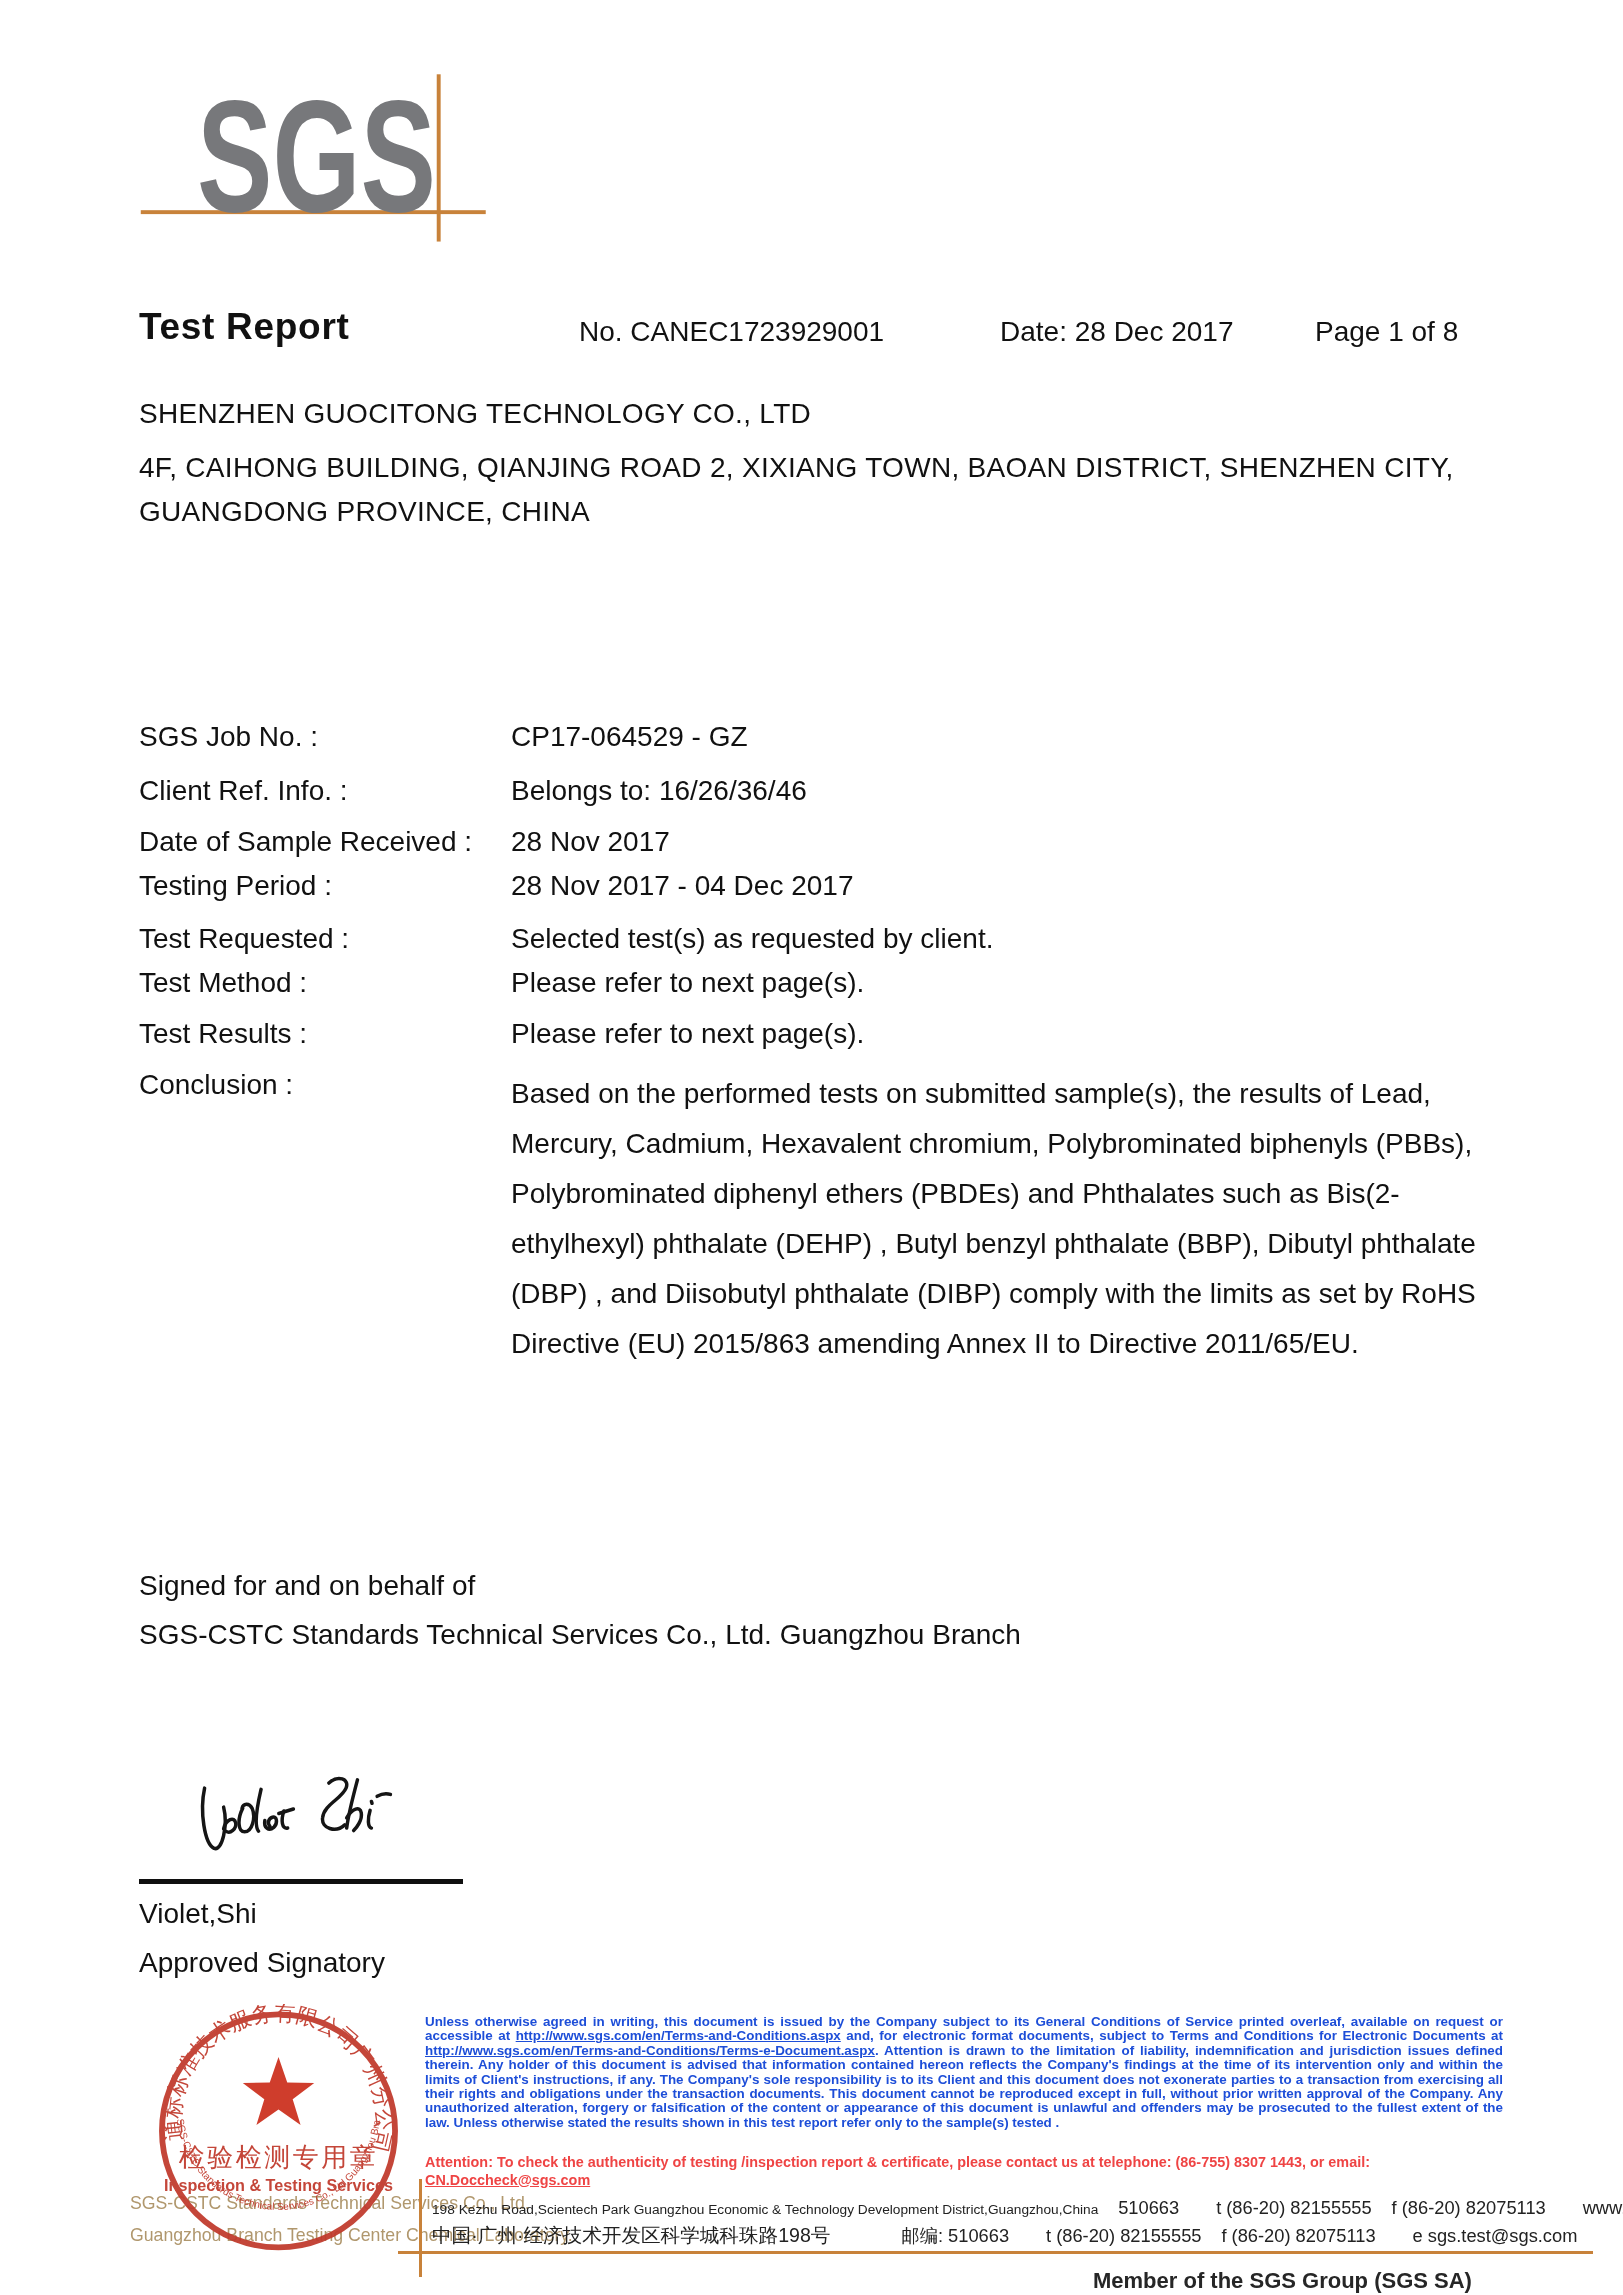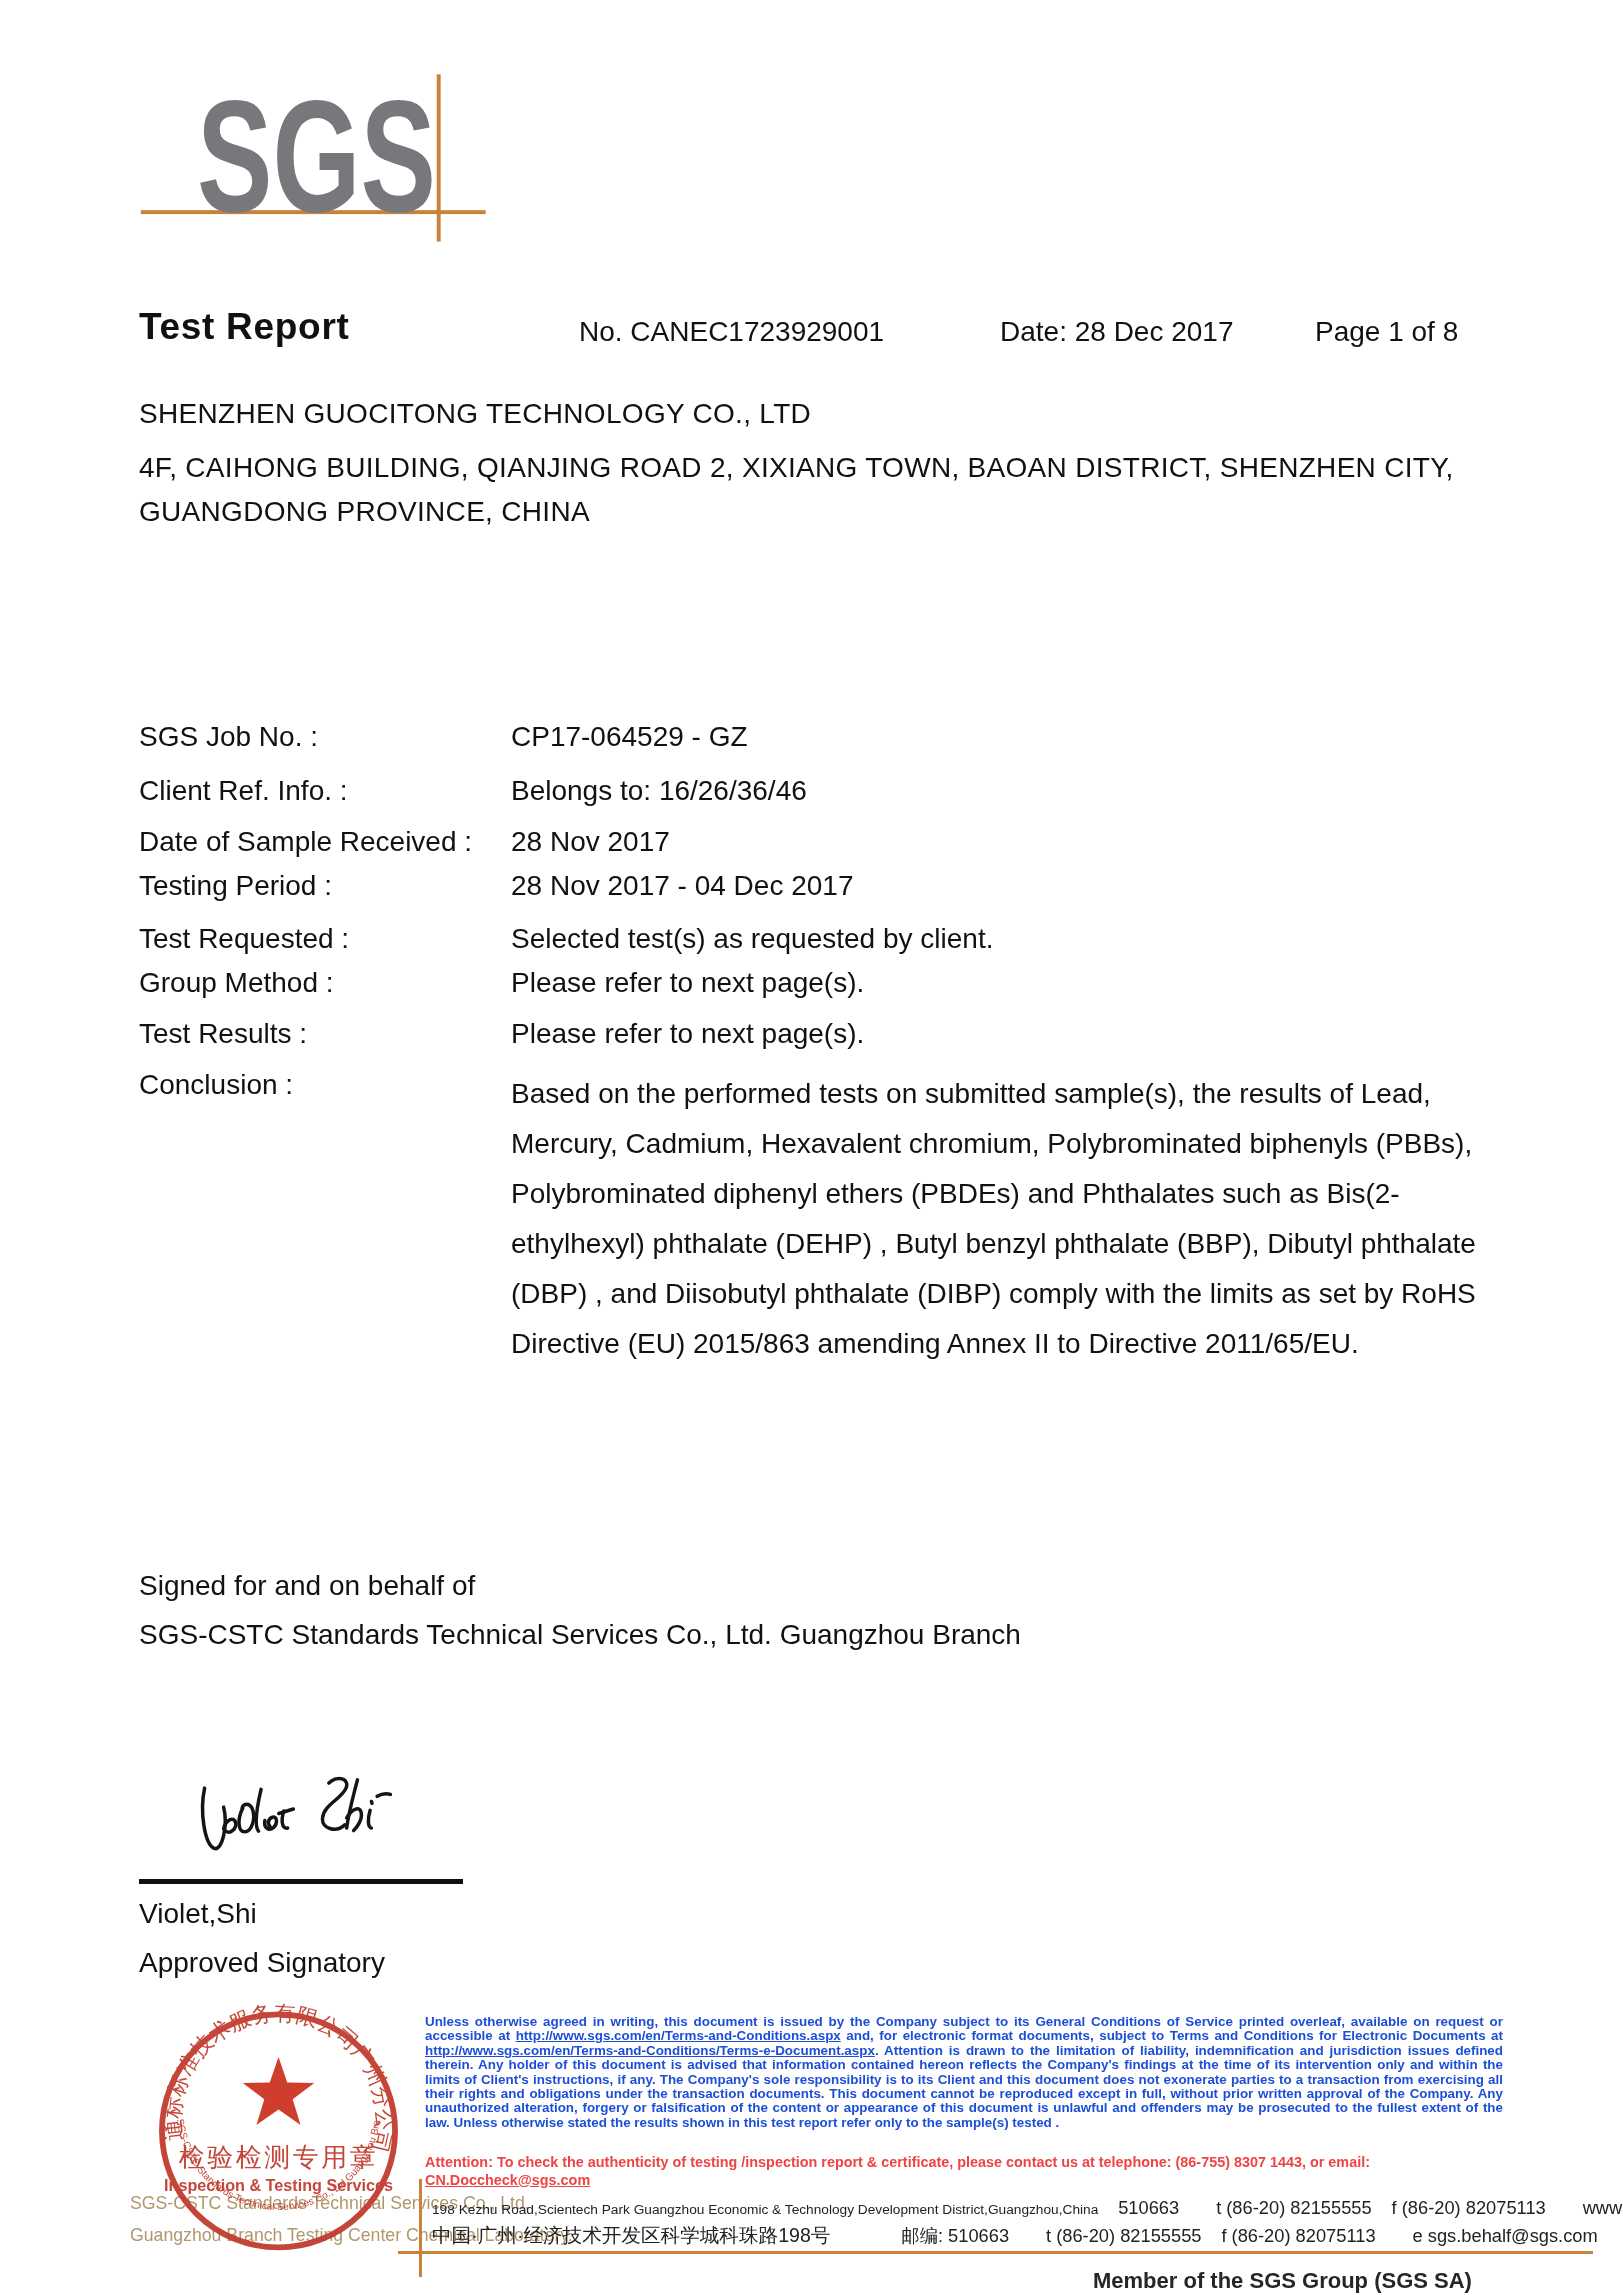--- a/index.html
+++ b/index.html
@@ -101,21 +101,21 @@
   </div>
   <div class="frow r3">
     <span class="flabel">Testing Period :</span>
     <span class="fvalue">28 Nov 2017 - 04 Dec 2017</span>
   </div>
   <div class="frow r4">
     <span class="flabel">Test Requested :</span>
     <span class="fvalue">Selected test(s) as requested by client.</span>
   </div>
   <div class="frow r5">
-    <span class="flabel">Group Method :</span>
+    <span class="flabel">Test Method :</span>
     <span class="fvalue">Please refer to next page(s).</span>
   </div>
   <div class="frow r6">
     <span class="flabel">Test Results :</span>
     <span class="fvalue">Please refer to next page(s).</span>
   </div>
   <div class="frow r7">
     <span class="flabel">Conclusion :</span>
     <span class="fvalue-par">Based on the performed tests on submitted sample(s), the results of Lead, Mercury, Cadmium, Hexavalent chromium, Polybrominated biphenyls (PBBs), Polybrominated diphenyl ethers (PBDEs) and Phthalates such as Bis(2-ethylhexyl) phthalate (DEHP) , Butyl benzyl phthalate (BBP), Dibutyl phthalate (DBP) , and Diisobutyl phthalate (DIBP) comply with the limits as set by RoHS Directive (EU) 2015/863 amending Annex II to Directive 2011/65/EU.</span>
   </div>
@@ -175,20 +175,20 @@
     <span class="lg">510663</span><span class="gap-lg"></span>
     <span class="lg">t (86-20) 82155555</span><span class="gap"></span>
     <span class="lg">f (86-20) 82075113</span><span class="gap-lg"></span>
     <span class="lg">www.sgsgroup.com.cn</span>
   </div>
   <div class="addr2">
     <span class="cn">中国·广州·经济技术开发区科学城科珠路198号</span><span class="gap-lg"></span><span class="gap-lg"></span>
     <span class="lg">邮编: 510663</span><span class="gap-lg"></span>
     <span class="lg">t (86-20) 82155555</span><span class="gap"></span>
     <span class="lg">f (86-20) 82075113</span><span class="gap-lg"></span>
-    <span class="lg">e  sgs.behalf@sgs.com</span>
+    <span class="lg">e  sgs.test@sgs.com</span>
   </div>
   <div class="hline"></div>
 
   <div class="member">Member of the SGS Group (SGS SA)</div>
 
 </div>
 
 
 </body></html>

